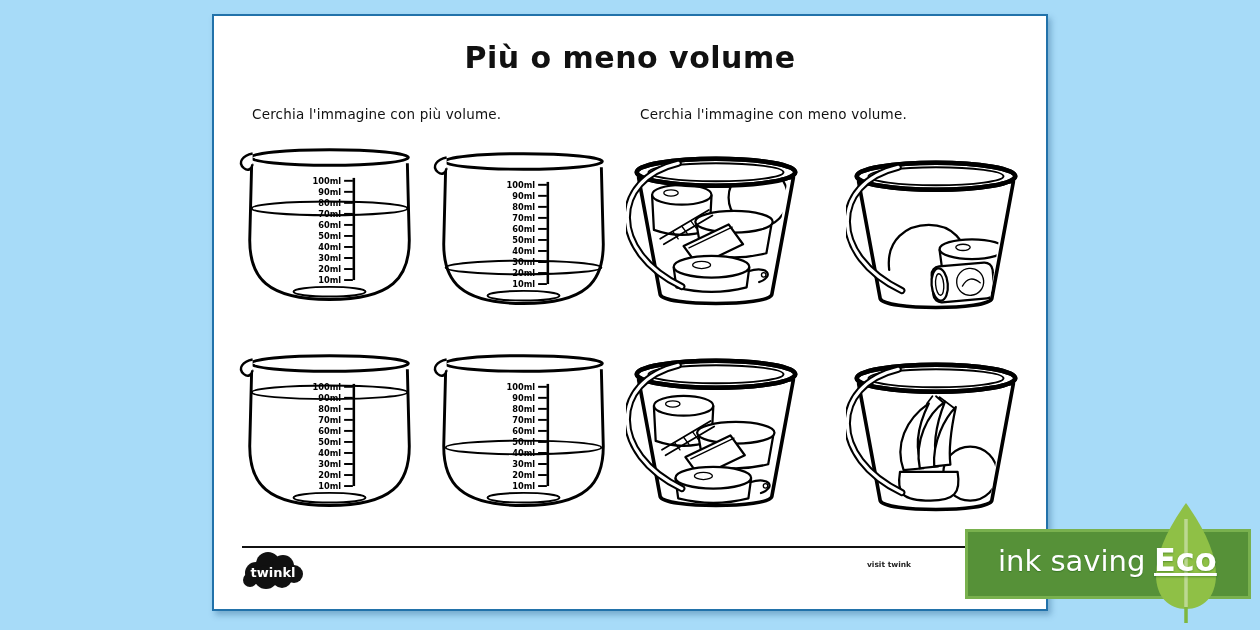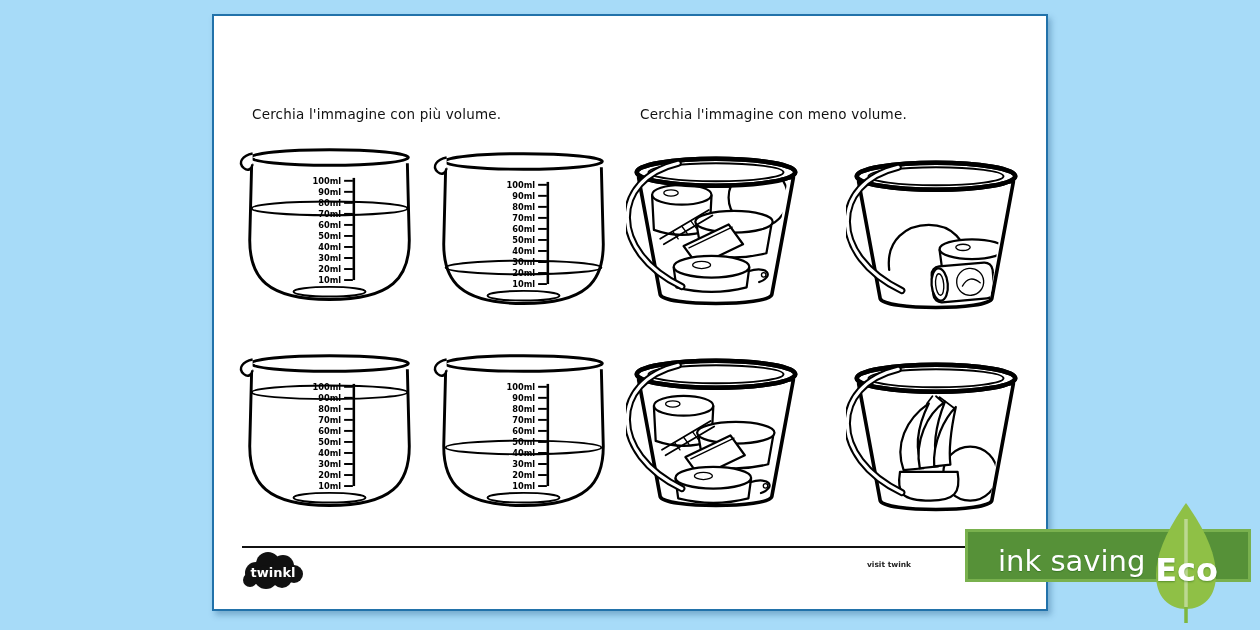--- a/index.html
+++ b/index.html
@@ -41,35 +41,36 @@
   .footer-rule{
     position:absolute;left:28px;top:530px;width:780px;height:0;
     border-top:2px solid #111;
   }
   .logo{position:absolute;left:24px;top:533px;width:70px;height:42px;}
   .visit{
     position:absolute;left:600px;top:544px;width:150px;
     text-align:center;font-size:7.5px;font-weight:bold;color:#222;
   }
   .badge{
-    position:absolute;left:965px;top:529px;width:286px;height:53px;
+    position:absolute;left:965px;top:529px;width:286px;height:70px;
     background:var(--badge-fill,#569138);
     border:3px solid var(--badge-border,#79b14e);
     box-sizing:border-box;
   }
   .badge-label{
     position:absolute;left:30px;top:0;line-height:58px;
     font-size:29px;color:var(--badge-text-color,#fff);
     text-shadow:0 1px 1px rgba(0,70,0,.35);
   }
   .leaf{position:absolute;left:186px;top:-31px;width:64px;height:124px;}
   .eco{
-    position:absolute;left:186px;top:19px;width:64px;text-align:right;
+    position:absolute;left:186px;top:9px;width:64px;text-align:left;
     font-size:32px;font-weight:bold;color:var(--badge-text-color,#fff);
     text-shadow:0 1px 2px rgba(0,70,0,.4);
+    text-decoration:underline;
   }
   svg text.scale-lab{font-family:"DejaVu Sans",sans-serif;}
 </style>
 </head>
 <body>
 
 <svg width="0" height="0" style="position:absolute" aria-hidden="true">
   <defs>
     <g id="bucket-body">
       <path d="M 14 36 L 38 166 C 42 179 158 179 162 166 L 186 36 Z" fill="#fff" stroke="#000" stroke-width="4" stroke-linejoin="round"></path>
@@ -101,20 +102,21 @@
       <ellipse cx="84" cy="141" rx="10" ry="4" fill="none" stroke-width="1.5"></ellipse>
       <path d="M 136 148 C 158 141 165 154 148 160" fill="none"></path>
       <circle cx="153" cy="152" r="2.5" fill="none" stroke-width="1.5"></circle>
     </g>
   </defs>
 </svg>
 
 <div class="stage">
   <div class="sheet">
 
+    <h1 class="title">Più o meno volume</h1>
     <div class="instr instr-left">Cerchia l'immagine con più volume.</div>
     <div class="instr instr-right">Cerchia l'immagine con meno volume.</div>
 
     <svg class="beaker" id="b1" viewBox="0 0 195 185">
       <path d="M 17 26 L 15 105 C 15 143 32 166 97 166 C 162 166 179 143 179 105 L 177 26" fill="#fff" stroke="#000" stroke-width="3"></path>
       <ellipse cx="97" cy="20" rx="81" ry="8" fill="#fff" stroke="#000" stroke-width="3"></ellipse>
       <path d="M 18 16 C 8 18 2 25 9 31 C 14 35 17 31 18 27" fill="#fff" stroke="#000" stroke-width="2.5"></path>
       <ellipse cx="97" cy="158" rx="37" ry="5" fill="none" stroke="#000" stroke-width="2"></ellipse>
       <g class="scale-group">
           <line x1="122" y1="41" x2="122" y2="146" stroke="#000" stroke-width="2.6"></line>

